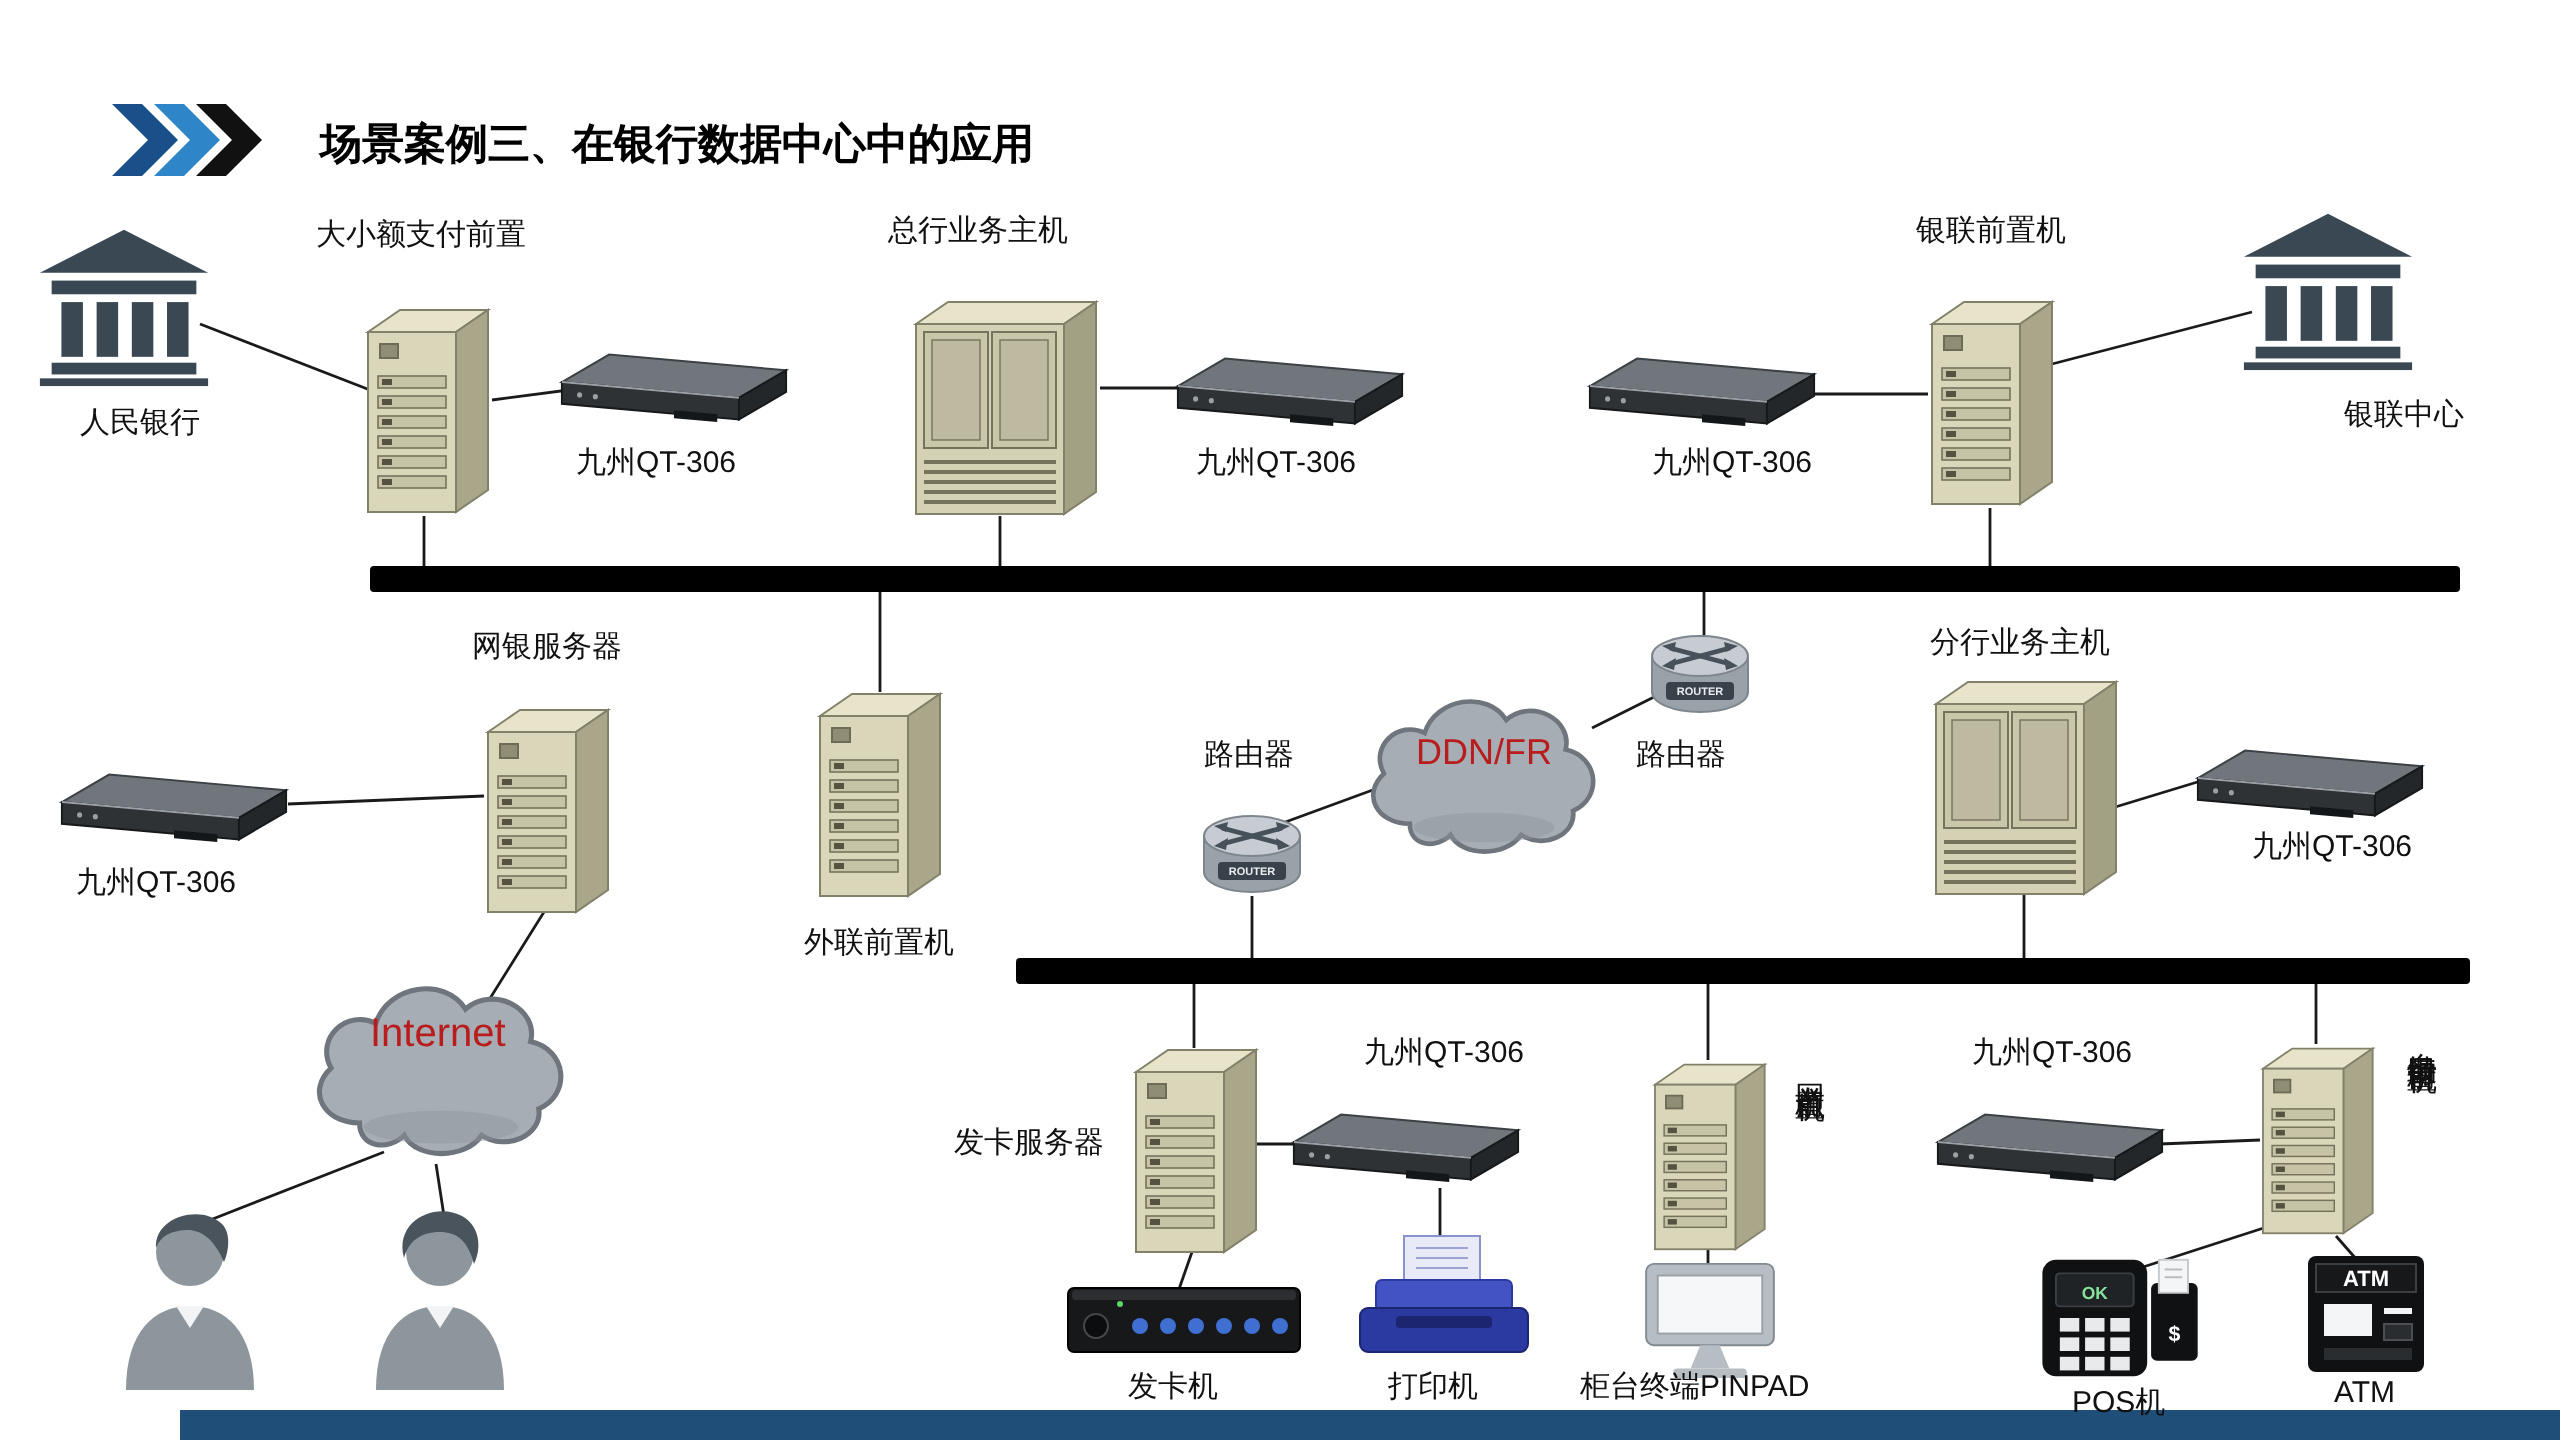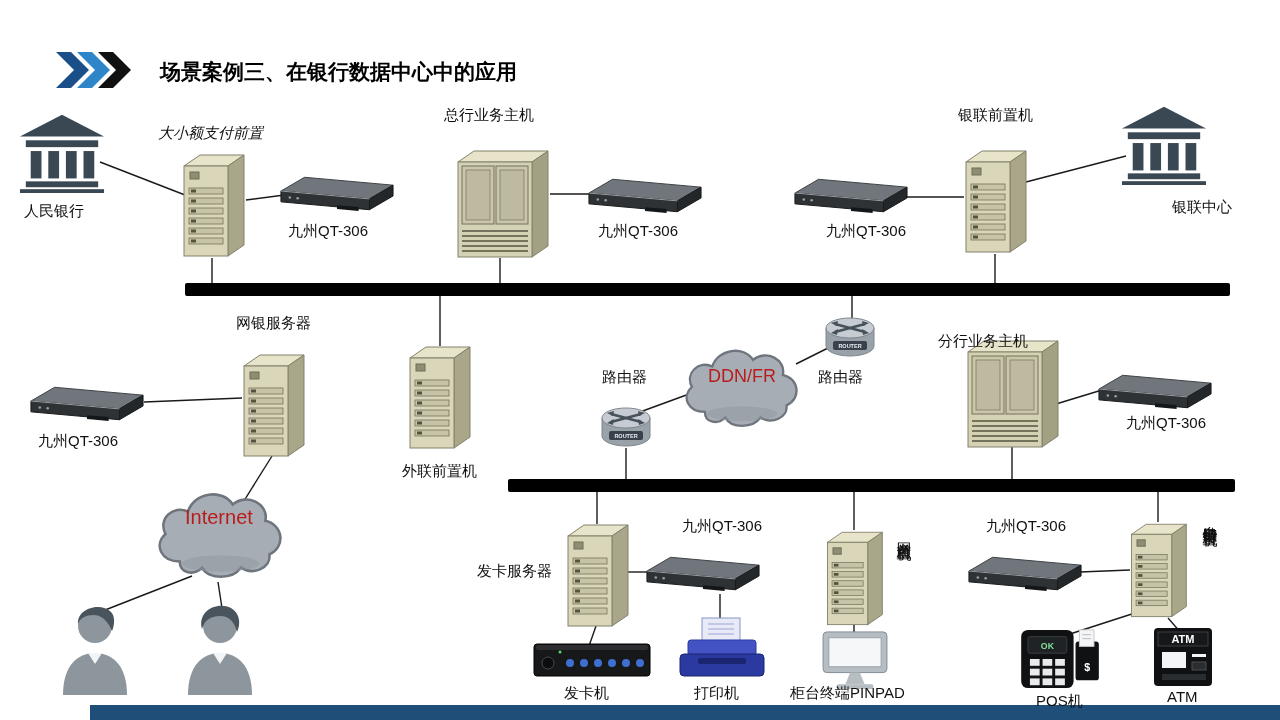--- a/index.html
+++ b/index.html
@@ -188,23 +188,23 @@
     <polygon points="21,2 36,2 54,20 36,38 21,38 39,20" fill="#2e86c8"></polygon>
     <polygon points="42,2 57,2 75,20 57,38 42,38 60,20" fill="#111111"></polygon>
   </svg>
   <h1 class="title">场景案例三、在银行数据中心中的应用</h1>
 
   <div class="node" style="left:18px; top:112px;">
     <svg width="88" height="82" viewBox="0 0 90 82">
         <use href="#sym-bank"></use>
       </svg>
   </div>
-  <div class="lbl" style="left:24px; top:202px;">人民银行</div>
-
-  <div class="lbl" style="left:158px; top:124px;font-style:italic;">大小额支付前置</div>
+  <div class="lbl" style="left:40px; top:202px;">人民银行</div>
+
+  <div class="lbl" style="left:158px; top:108px;">大小额支付前置</div>
   <div class="node" style="left:178px; top:150px;">
     <svg width="70" height="110" viewBox="0 0 70 110">
         <use href="#sym-tower"></use>
       </svg>
   </div>
 
   <div class="node" style="left:278px; top:170px;">
     <svg width="118" height="48" viewBox="0 0 120 48">
         <use href="#sym-rack"></use>
       </svg>
@@ -303,21 +303,21 @@
   <div class="cloud-text" style="left:708px; top:366px; font-size:18px;">DDN/FR</div>
 
   <div class="node" style="left:822px; top:314px;">
     <svg width="56" height="50" viewBox="0 0 56 50">
       <use href="#sym-router"></use>
       <text class="router-text" x="28" y="33.5">ROUTER</text>
     </svg>
   </div>
   <div class="lbl" style="left:818px; top:368px;">路由器</div>
 
-  <div class="lbl" style="left:938px; top:312px;margin-top:20px;">分行业务主机</div>
+  <div class="lbl" style="left:965px; top:312px;">分行业务主机</div>
   <div class="node" style="left:962px; top:336px;">
     <svg width="100" height="115" viewBox="0 0 100 115">
         <use href="#sym-bigserver"></use>
       </svg>
   </div>
 
   <div class="node" style="left:1096px; top:368px;">
     <svg width="118" height="48" viewBox="0 0 120 48">
         <use href="#sym-rack"></use>
       </svg>

